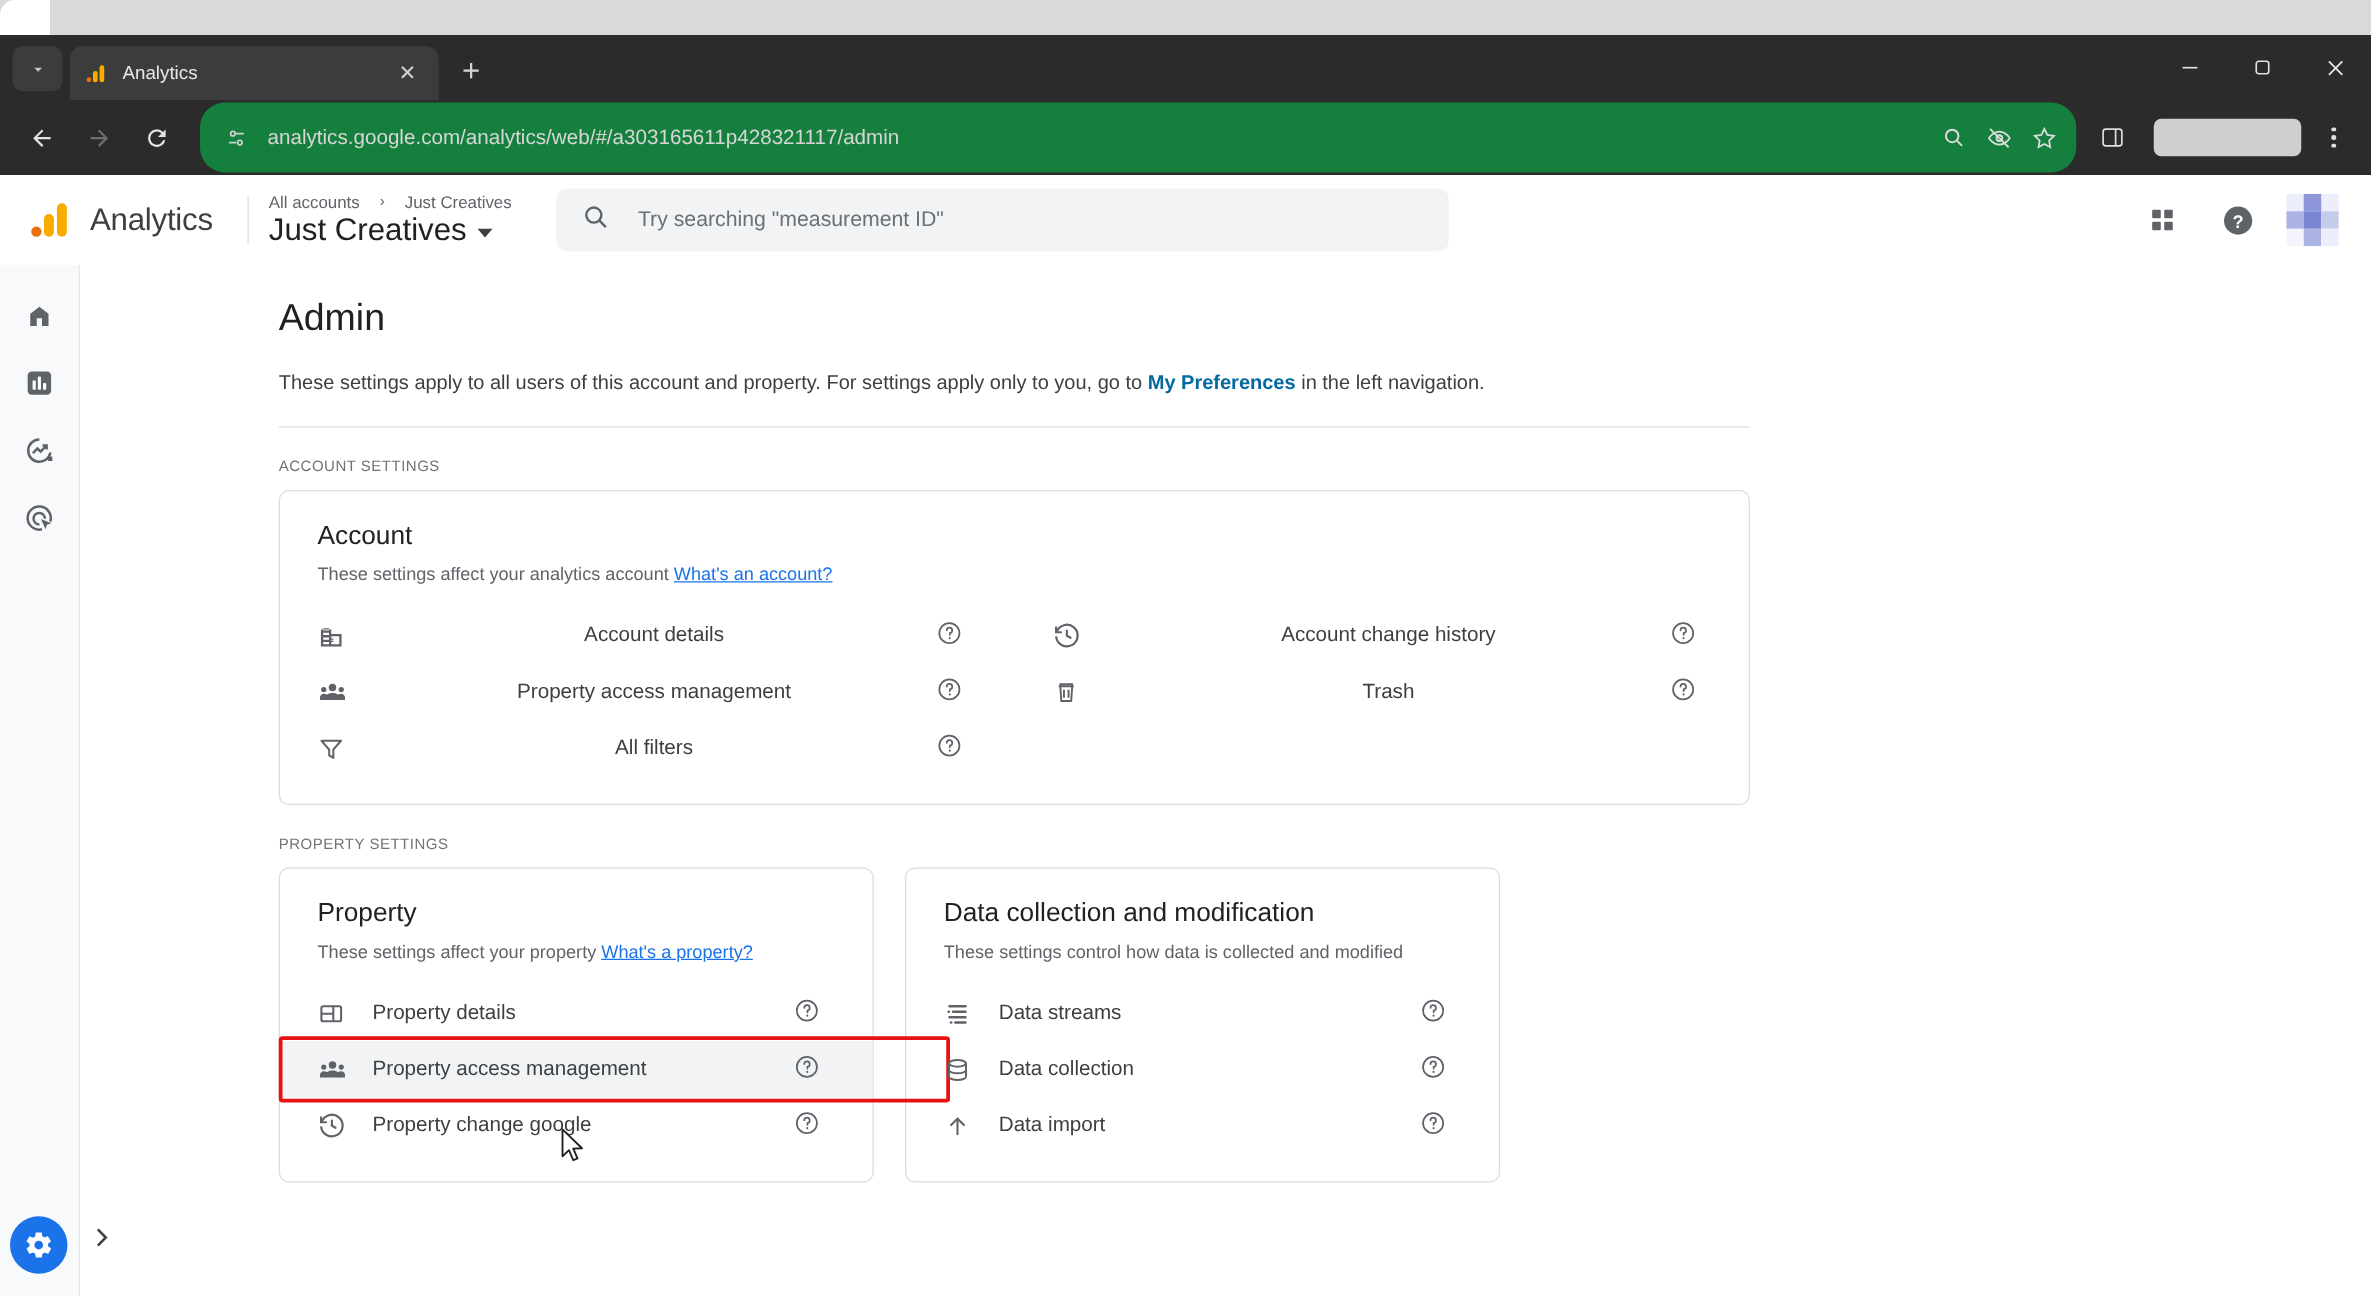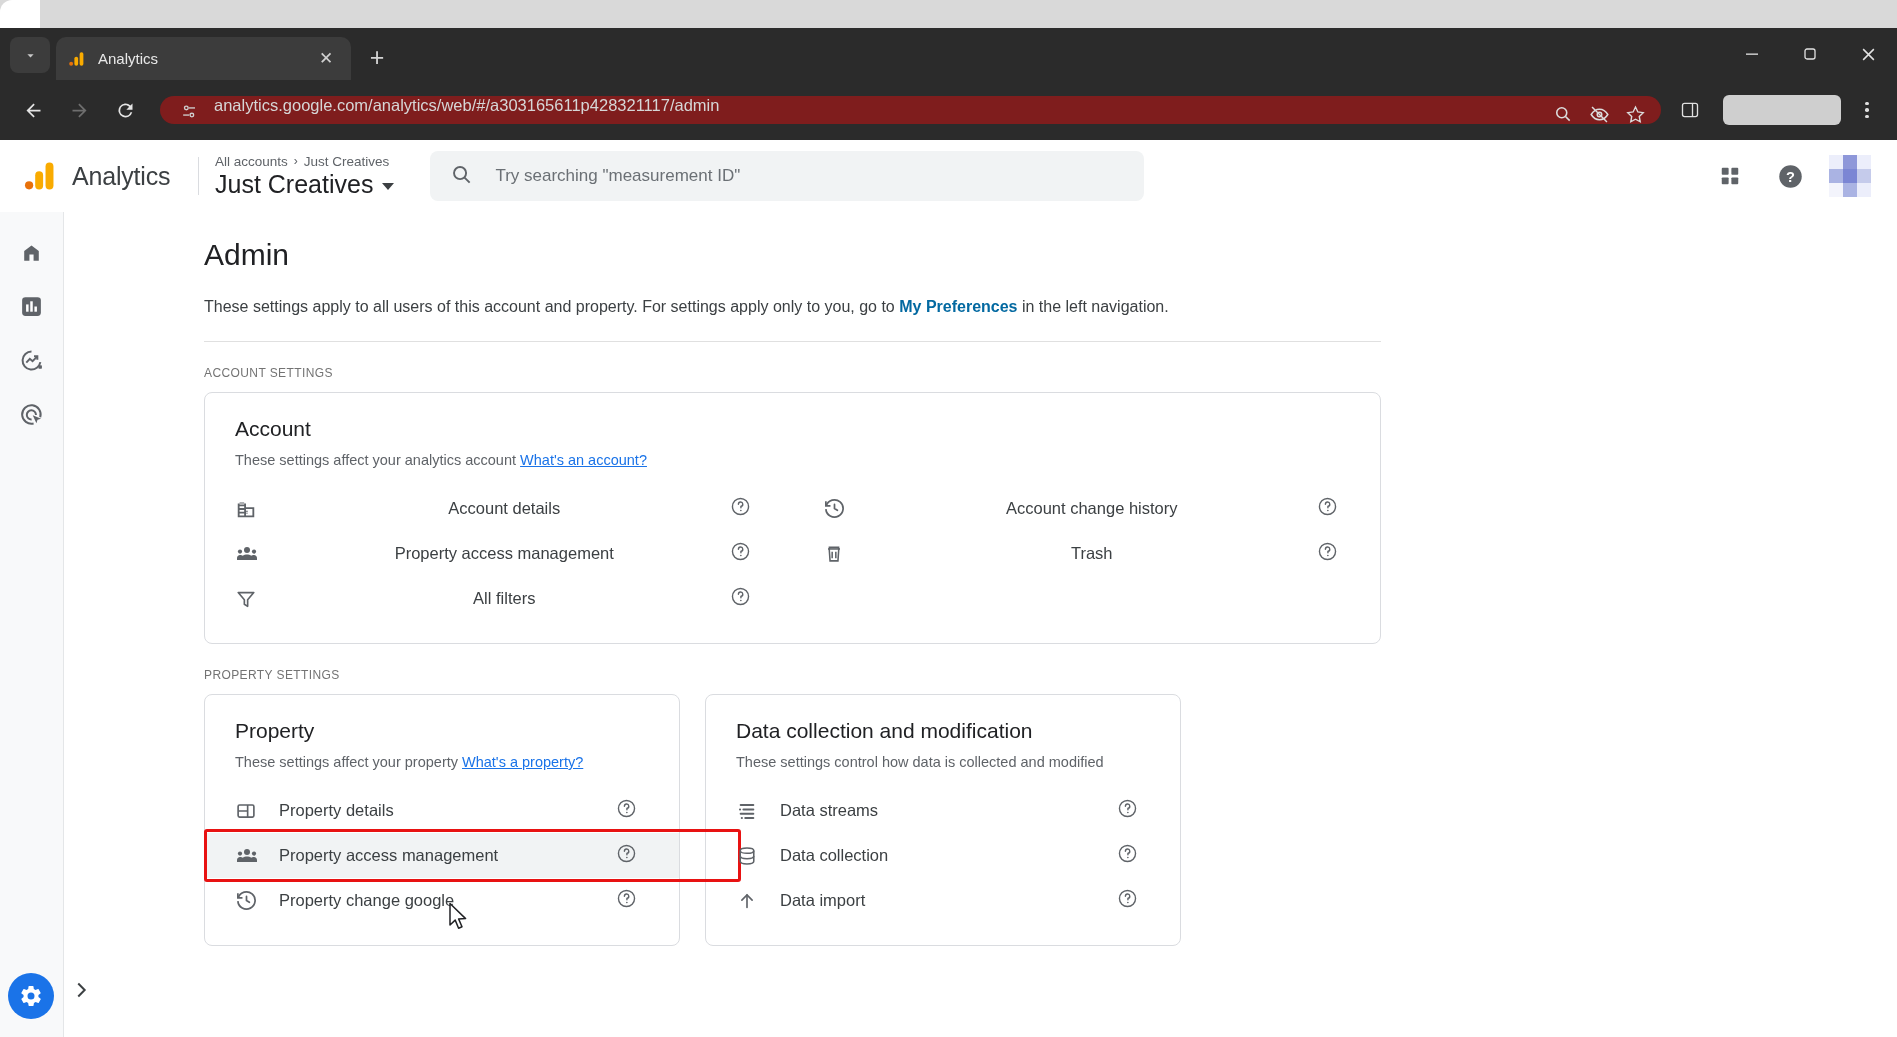--- a/index.html
+++ b/index.html
@@ -67,22 +67,22 @@
     height: 60px; background: #2b2b2b;
     display: flex; align-items: center; padding: 0 12px;
   }
   .nav-btn {
     width: 42px; height: 42px; border-radius: 50%;
     display: flex; align-items: center; justify-content: center;
     color: #e4e4e4; margin-right: 4px; cursor: pointer;
   }
   .nav-btn.disabled { color: #6e6e6e; }
   .omnibox {
-    flex: 1; height: 28px; background: #7f1d1d; border-radius: 20px;
-    display: flex; align-items: flex-start; padding: 0 8px 0 14px;
+    flex: 1; height: 56px; background: #15803d; border-radius: 20px;
+    display: flex; align-items: center; padding: 0 8px 0 14px;
     margin: 0 8px 0 10px; min-width: 0;
   }
   .omni-icon {
     width: 30px; height: 30px; border-radius: 50%;
     display: flex; align-items: center; justify-content: center;
     flex-shrink: 0; margin-right: 10px;
   }
   .omni-url {
     color: #d6d6d6; font-size: 16.5px; flex: 1;
     white-space: nowrap; overflow: hidden;
@@ -108,21 +108,21 @@
 
   .ga-header {
     height: 72px; background: #fff; display: flex; align-items: center;
     padding: 0 18px; flex-shrink: 0;
   }
   .ga-logo-wrap { display: flex; align-items: center; width: 176px; }
   .ga-logo { width: 34px; height: 34px; margin-left: 6px; margin-right: 14px; position: relative; }
   .ga-wordmark { font-size: 25px; color: #3c4043; font-weight: 400; letter-spacing: -0.2px; }
   .ga-divider { width: 1px; height: 38px; background: #dadce0; margin: 0 16px 0 4px; }
   .ga-acct { display: flex; flex-direction: column; justify-content: center; }
-  .ga-breadcrumb { font-size: 13.5px; color: #5f6368; display: flex; align-items: center; gap: 6px; }
+  .ga-breadcrumb { font-size: 13.5px; color: #5f6368; display: flex; align-items: center; gap: 16px; }
   .ga-breadcrumb .chev { font-size: 12px; color: #5f6368; }
   .ga-prop-name {
     font-size: 25px; color: #202124; display: flex; align-items: center; gap: 9px;
     margin-top: 1px; cursor: pointer;
   }
   .caret-down {
     width: 0; height: 0; border-left: 6px solid transparent;
     border-right: 6px solid transparent; border-top: 7px solid #3c4043;
     margin-top: 4px;
   }
@@ -137,21 +137,21 @@
     color: #5f6368; flex: 1; margin-left: 22px;
   }
   .ga-search-input::placeholder { color: #6b7075; }
   .ga-header-right { margin-left: auto; display: flex; align-items: center; gap: 18px; padding-right: 8px; }
   .icon-btn {
     width: 42px; height: 42px; border-radius: 50%;
     display: flex; align-items: center; justify-content: center; cursor: pointer;
   }
   .avatar-sq { width: 42px; height: 42px; position: relative; cursor: pointer; }
 
-  .ga-body { flex: 1; display: flex; min-height: 0; position: relative; }
+  .ga-body { flex: 1; display: flex; min-height: 0; position: relative; gap: 19px; }
 
   .ga-rail {
     width: 64px; background: #f8f9fa; border-right: 1px solid #e4e6e8;
     display: flex; flex-direction: column; align-items: center;
     padding-top: 16px; flex-shrink: 0; position: relative;
   }
   .rail-item {
     width: 48px; height: 48px; border-radius: 50%; margin-bottom: 6px;
     display: flex; align-items: center; justify-content: center; cursor: pointer;
   }

